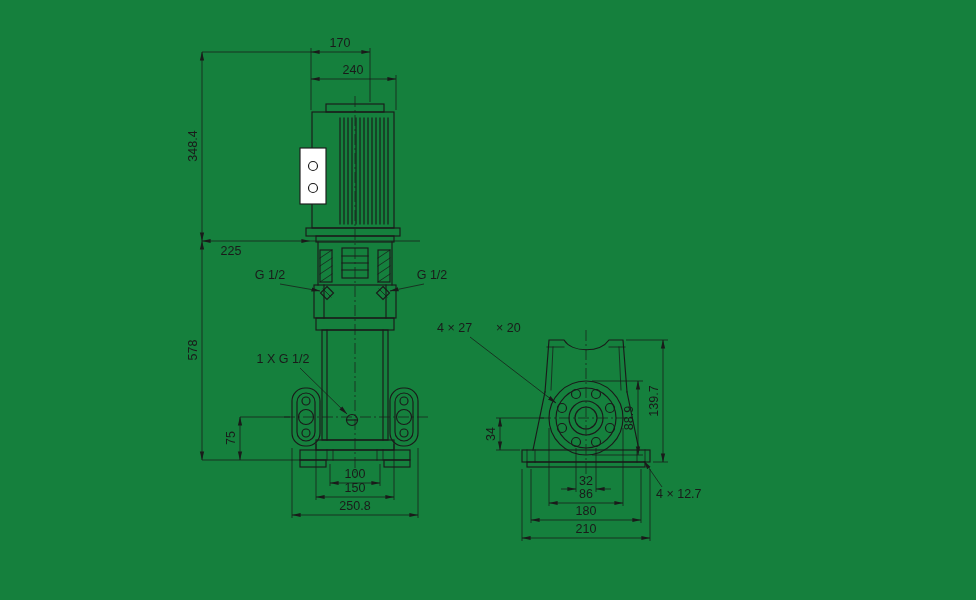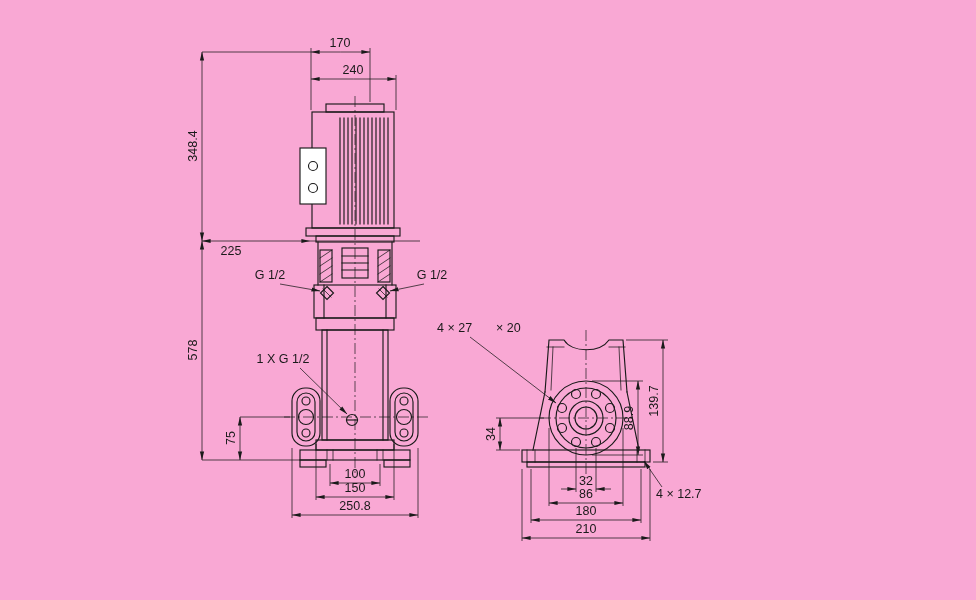--- a/index.html
+++ b/index.html
@@ -1,16 +1,16 @@
 <!DOCTYPE html>
 <html><head>
 <meta charset="utf-8">
 <style>
   html,body{margin:0;padding:0;background:#ffffff;}
-  .canvas{position:relative;width:976px;height:600px;background:#f9a8d4;overflow:hidden;}
+  .canvas{position:relative;width:976px;height:600px;background:#15803d;overflow:hidden;}
   svg{position:absolute;left:0;top:0;}
   .obj{stroke:#1a1a1a;stroke-width:1.15;fill:none;stroke-linecap:square;}
   .dim{stroke:#1a1a1a;stroke-width:0.75;fill:none;}
   .cl{stroke:#1a1a1a;stroke-width:0.7;fill:none;stroke-dasharray:11 3 2 3;}
   .txt{font-family:"Liberation Sans", sans-serif;font-size:12.5px;fill:#1a1a1a;stroke:none;}
   .mid{text-anchor:middle;}
 </style>
 </head>
 <body>
 

